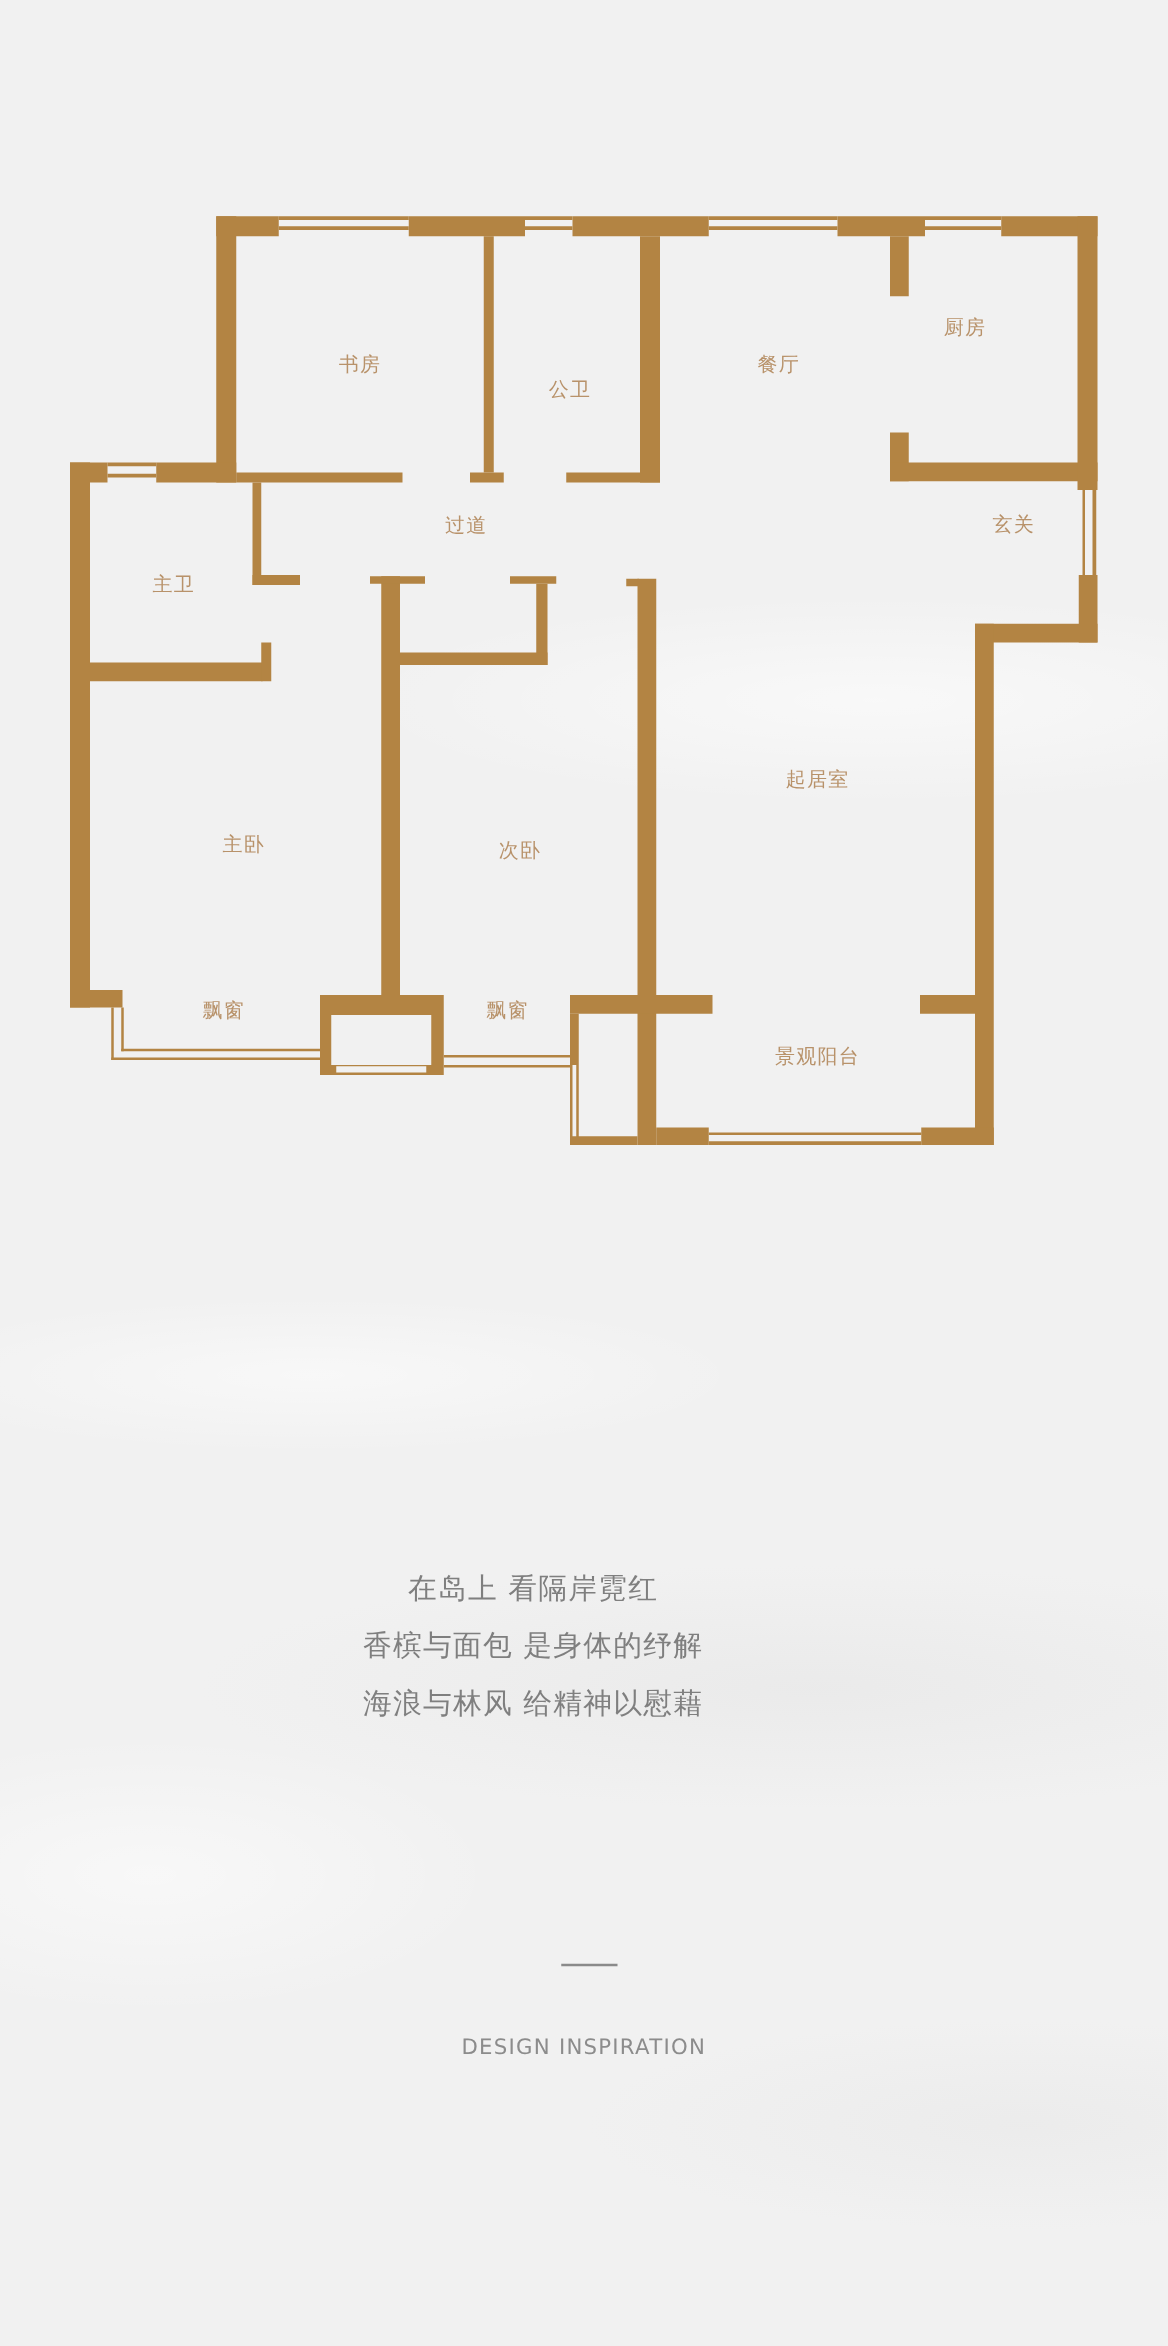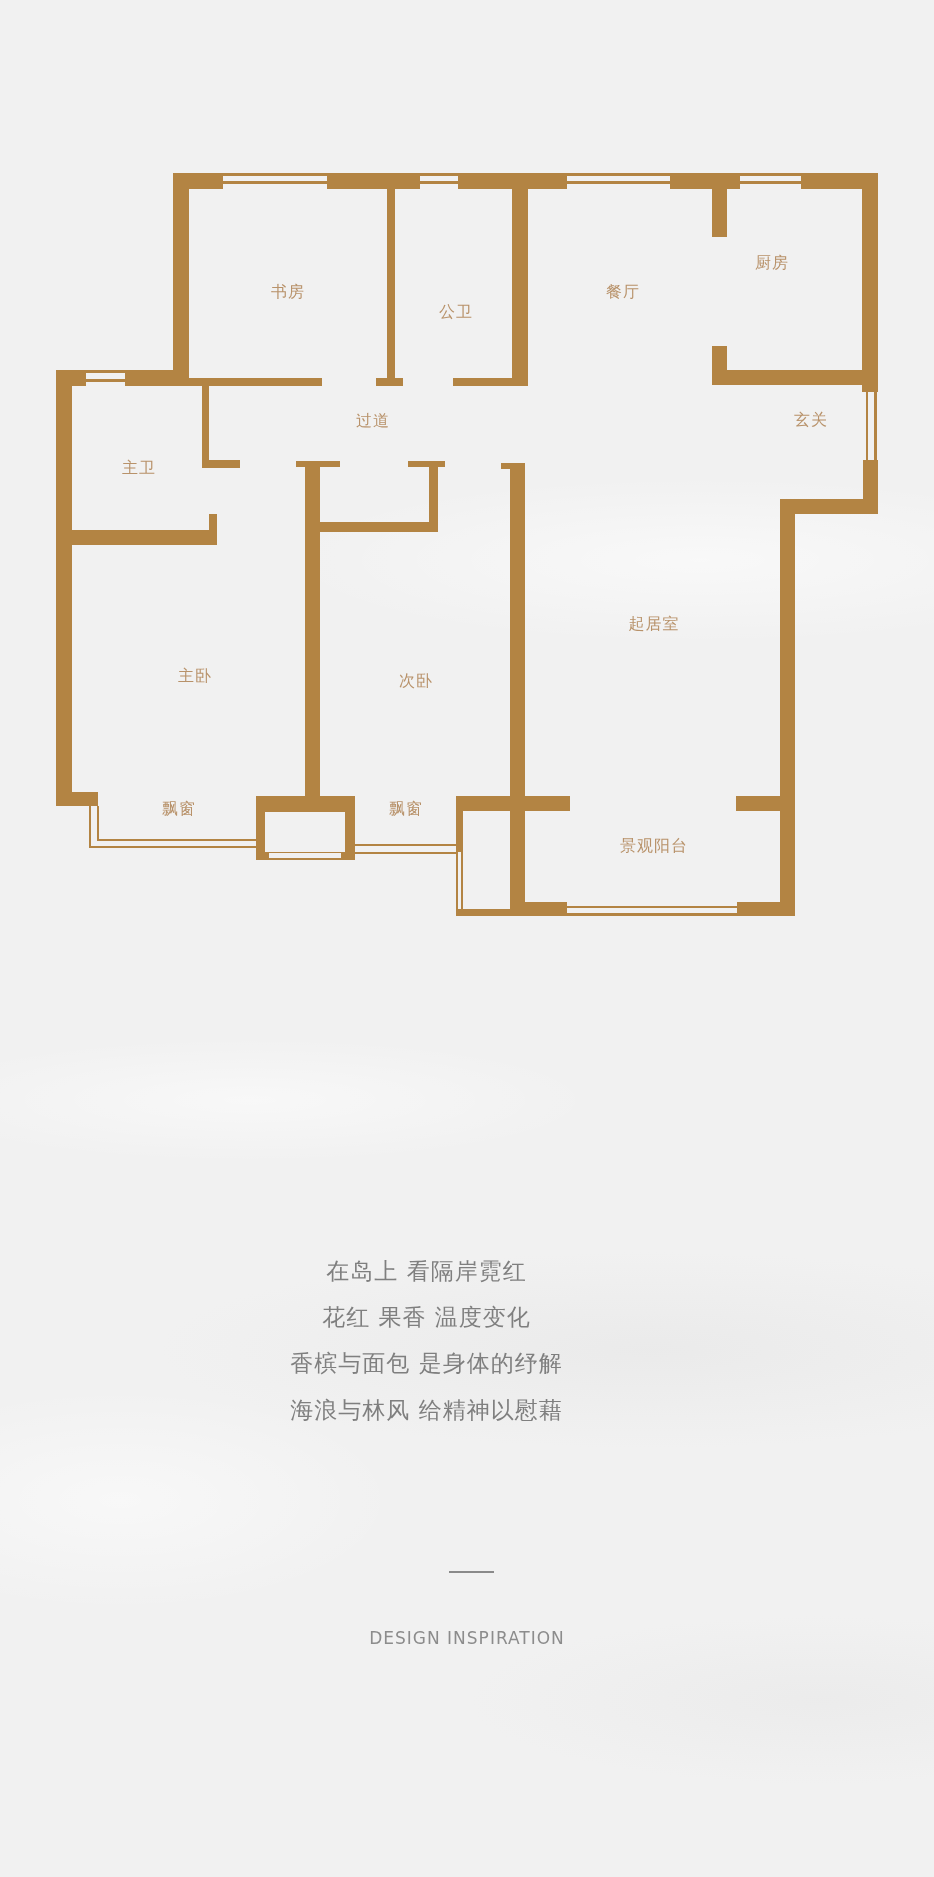--- a/index.html
+++ b/index.html
@@ -136,19 +136,18 @@
   <div class="label" style="left:195px;top:666px;margin-top:10px;">主卧</div>
   <div class="label" style="left:416px;top:681px;">次卧</div>
   <div class="label" style="left:654px;top:624px;">起居室</div>
   <div class="label" style="left:179px;top:809px;">飘窗</div>
   <div class="label" style="left:406px;top:809px;">飘窗</div>
   <div class="label" style="left:654px;top:846px;">景观阳台</div>
 </div>
 
 <div class="poem">
   <div class="poem-line">在岛上 看隔岸霓红</div>
-  <div class="poem-line">花红 果香 温度变化</div>
   <div class="poem-line">香槟与面包 是身体的纾解</div>
   <div class="poem-line">海浪与林风 给精神以慰藉</div>
 </div>
 
 <div class="divider"></div>
 <div class="caption">DESIGN INSPIRATION</div>
 
 </body></html>

